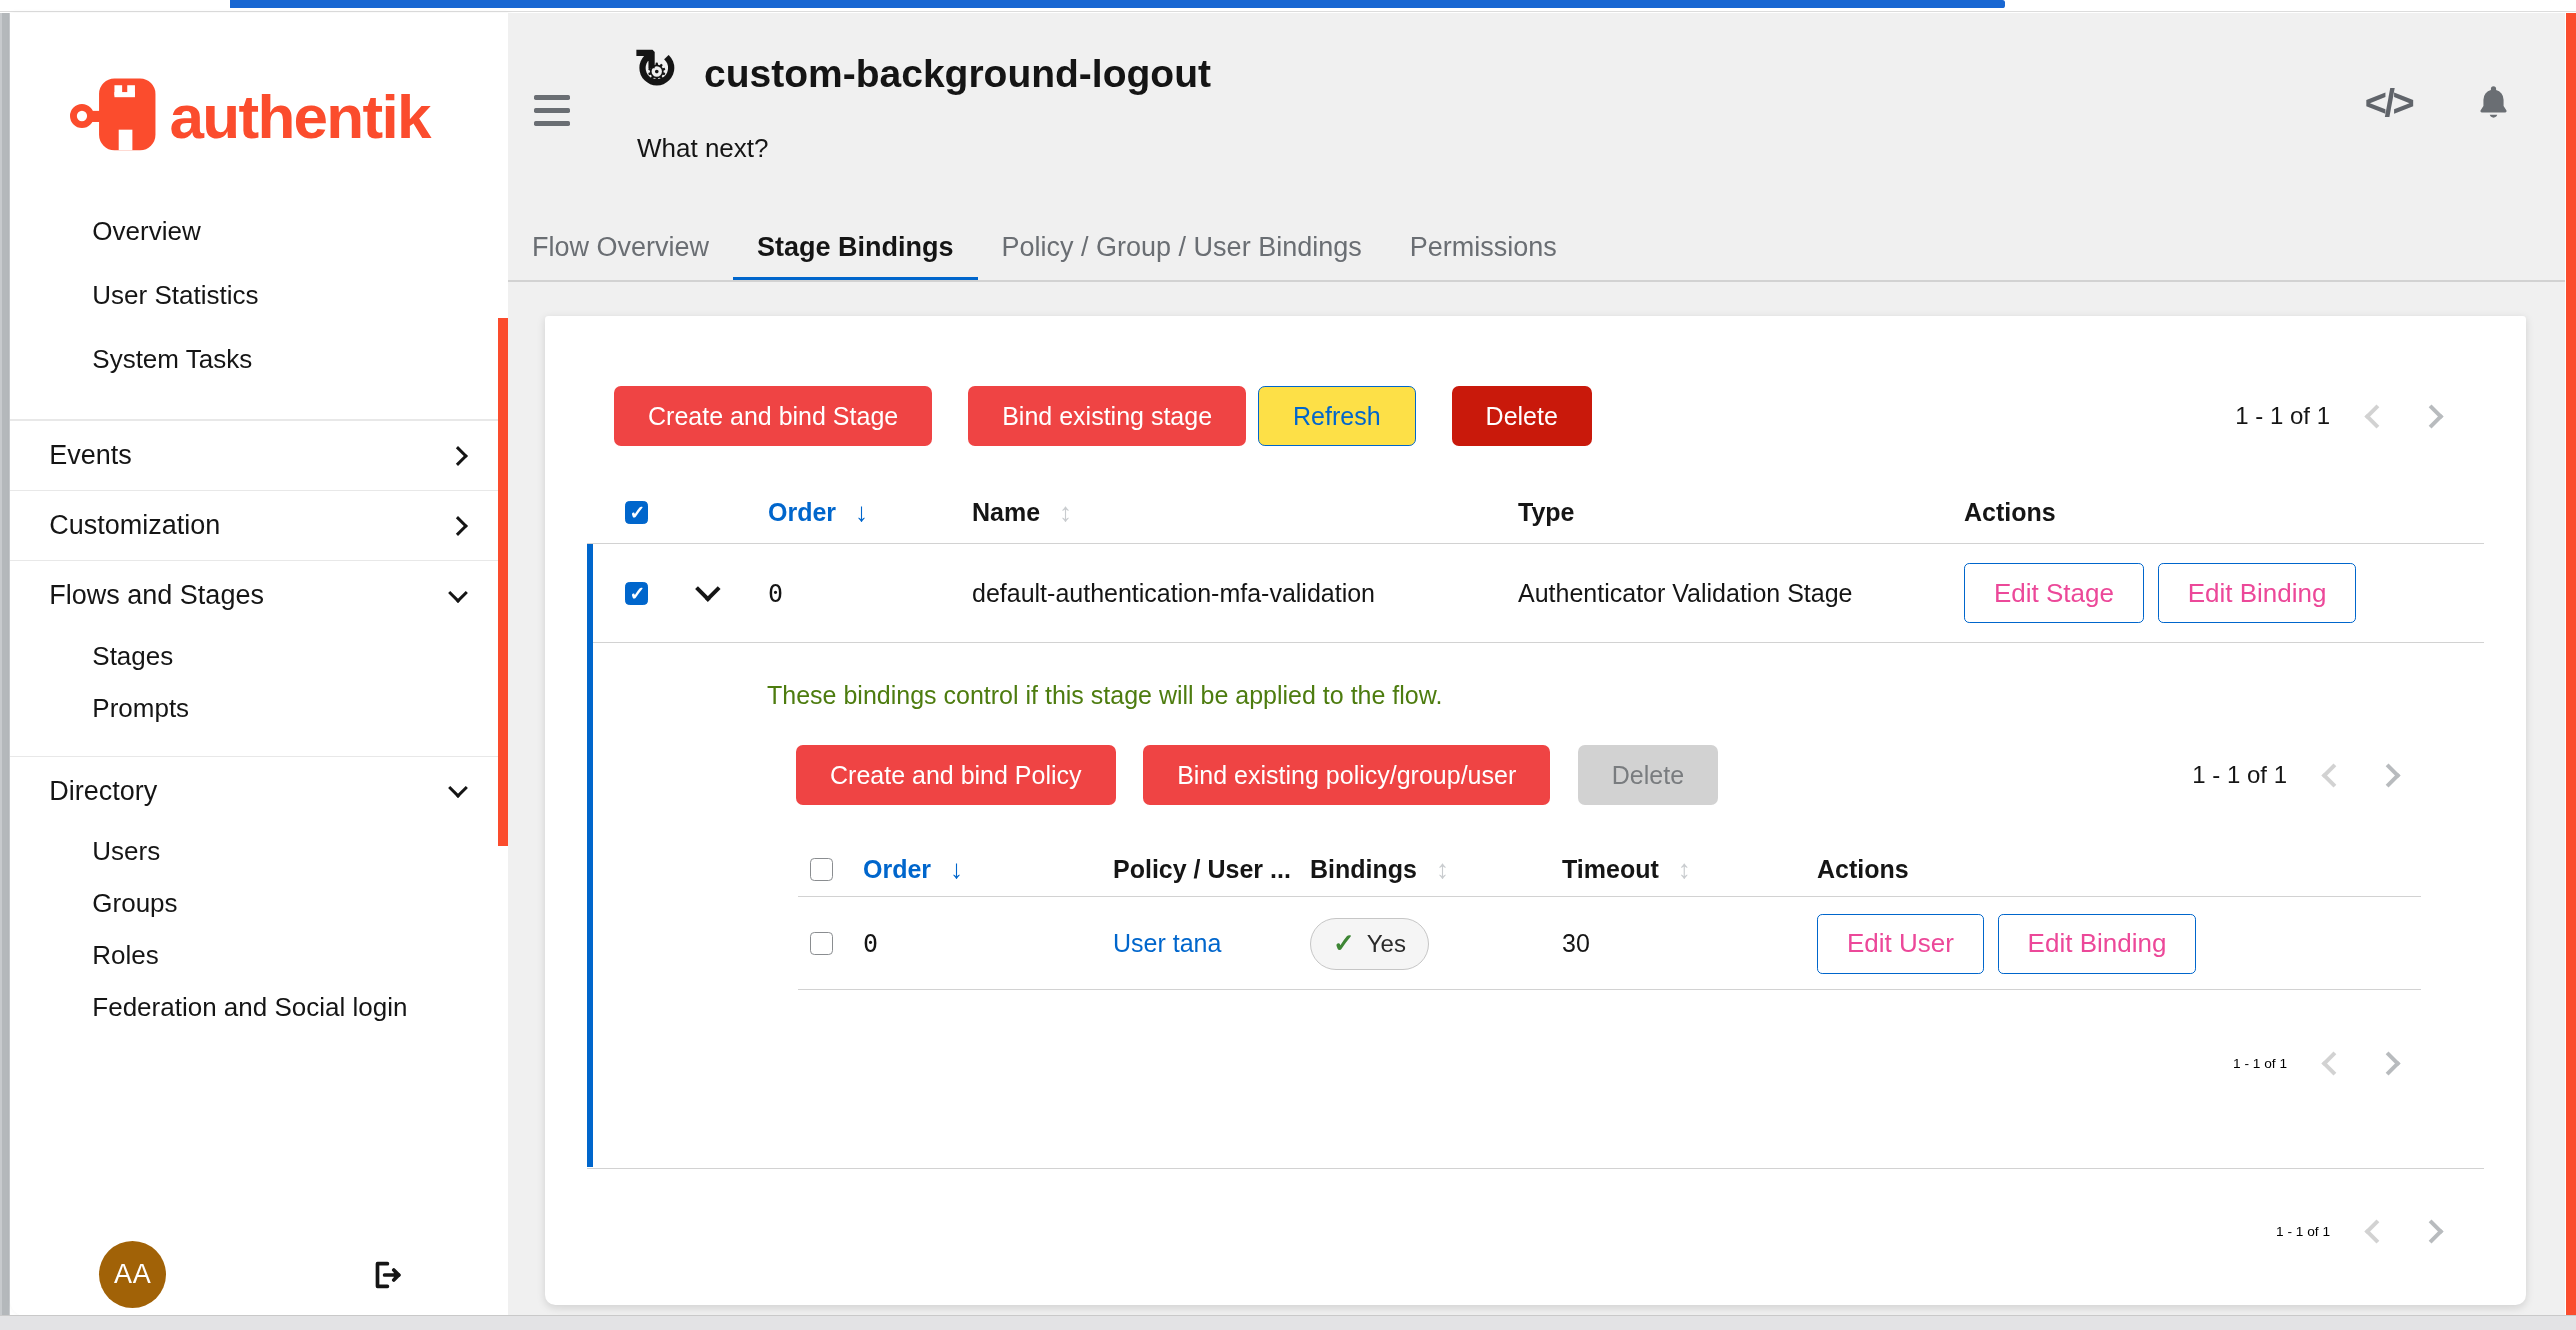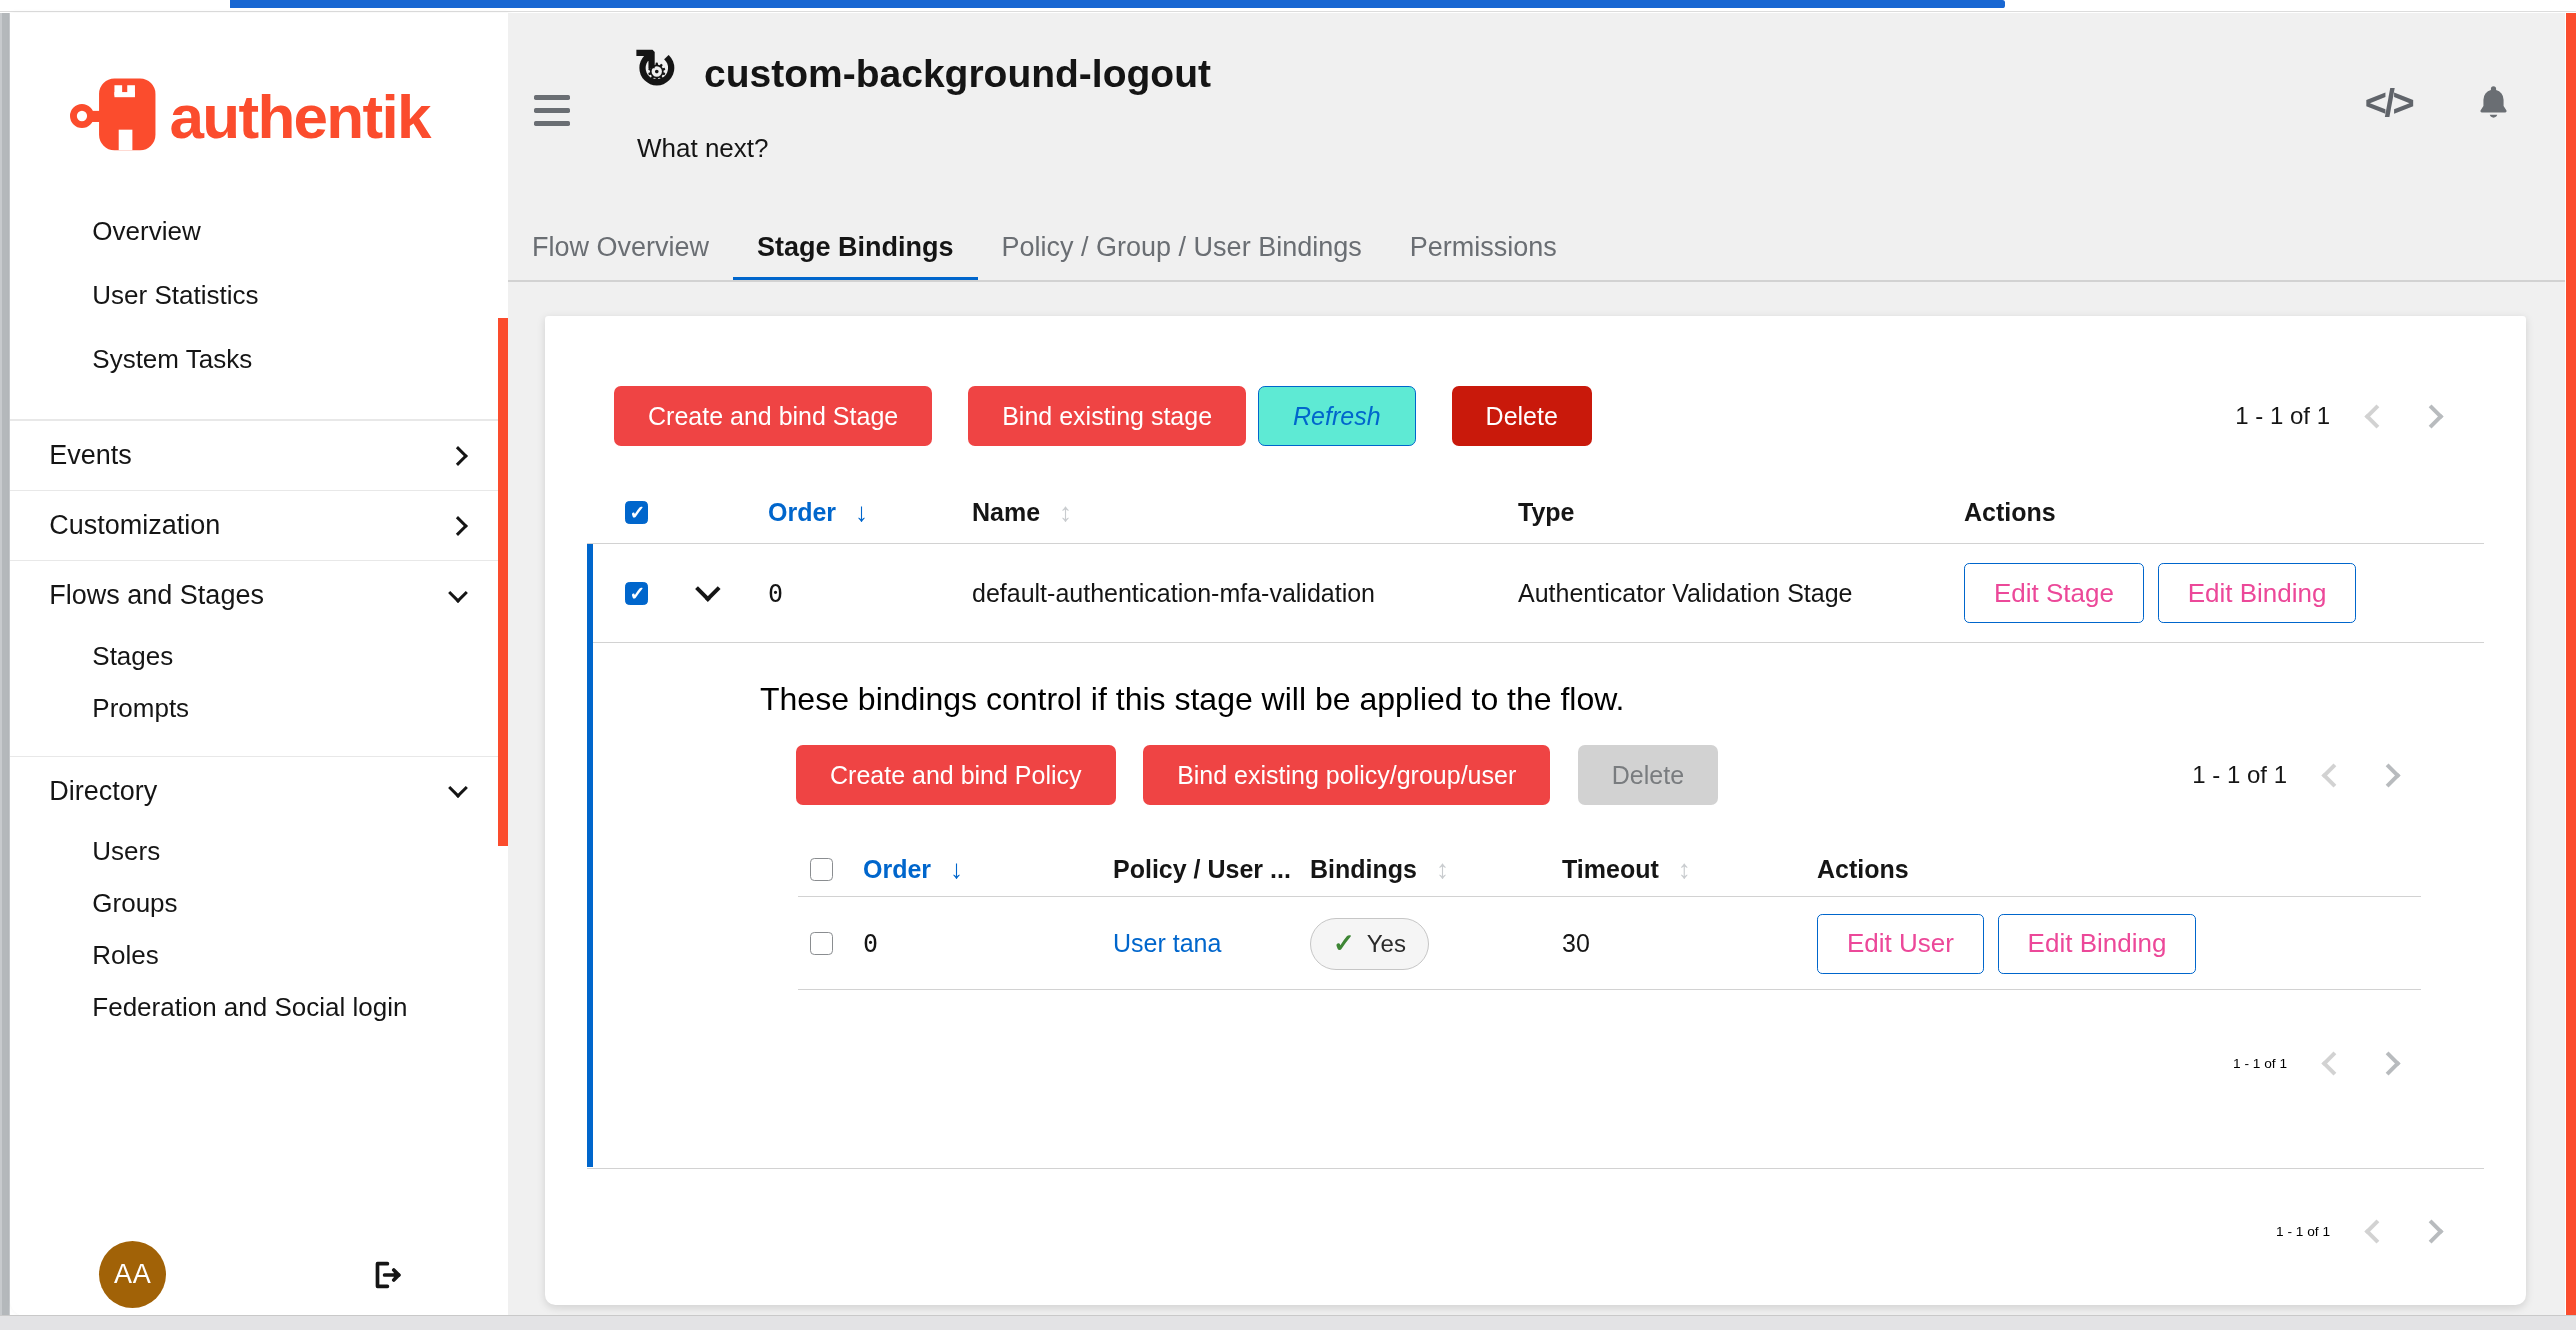--- a/index.html
+++ b/index.html
@@ -60,21 +60,21 @@
   .hr.h1{left:42px;top:227px;width:1897px;}
   .hr.h2{left:42px;top:326px;width:1897px;}
   .hr.h3{left:253px;top:580px;width:1623px;}
   .hr.h4{left:253px;top:673px;width:1623px;}
   .hr.h5{left:42px;top:852px;width:1897px;}
   .expand-border{position:absolute;left:42px;top:228px;width:6px;height:623px;background:#0066cc;}
 
   
   .btn{display:inline-flex;align-items:center;justify-content:center;height:60px;padding:0 34px;font-size:25px;border-radius:6.9px;border:none;cursor:pointer;font-family:inherit;white-space:nowrap;}
   .btn-primary{background:#ef4444;color:#ffffff;}
-  .btn-secondary{background:#5eead4;color:#0066cc;border:1.7px solid #0066cc;font-style:italic;}
+  .btn-secondary{background:#fde047;color:#0066cc;border:1.7px solid #0066cc;}
   .btn-danger{background:#c9190b;color:#ffffff;}
   .btn-disabled{background:#d2d2d2;color:#797c7f;cursor:default;}
   .btn-outline{display:inline-flex;align-items:center;justify-content:center;height:60px;padding:0 29px;font-size:26px;border-radius:5.2px;background:#ffffff;color:#ec4899;border:1.7px solid #0066cc;cursor:pointer;white-space:nowrap;}
 
   .toolbar{position:absolute;left:69px;right:86px;top:70px;height:60px;display:flex;align-items:center;gap:36px;}
   .toolbar .gap-s{margin-left:-24px;}
   .pgn{display:flex;align-items:center;gap:38px;margin-left:auto;}
   .pgn .lbl{font-size:24px;color:#151515;}
   .pchev{width:13px;height:13px;border-right:4.3px solid #b8bbbe;border-bottom:4.3px solid #b8bbbe;display:inline-block;cursor:pointer;}
   .pchev.left{transform:rotate(135deg);border-color:#d2d2d2;}
@@ -91,21 +91,21 @@
   .td{font-size:25px;color:#151515;}
   .mono0{font-family:"DejaVu Sans Mono", monospace;}
   .cellpadcb{padding-left:38px;}
   .cb{width:23px;height:23px;border-radius:4.3px;background:#fff;border:1.7px solid #8a8d90;box-sizing:border-box;cursor:pointer;position:relative;}
   .cb.checked{background:#0066cc;border-color:#0066cc;}
   .cb.checked::after{content:"✓";position:absolute;left:3.4px;top:-0.9px;color:#fff;font-size:19px;font-weight:700;}
   .rowchev{width:13.7px;height:13.7px;border-right:4.3px solid #151515;border-bottom:4.3px solid #151515;transform:rotate(45deg);display:inline-block;margin-top:-6.9px;cursor:pointer;}
   .actions{display:flex;gap:13.7px;}
 
   
-  .exp-desc{position:absolute;left:215px;top:365px;font-size:32px;color:#000000;}
+  .exp-desc{position:absolute;left:222px;top:365px;font-size:25px;color:#4d7c0f;}
   .exp-toolbar{position:absolute;left:251px;right:129px;top:428px;height:62px;display:flex;align-items:center;gap:8.6px;}
   .exp-toolbar .g1{margin-right:19px;}
   .it{position:absolute;left:253px;width:1623px;display:grid;grid-template-columns:65px 250px 197px 252px 255px 1fr;align-items:center;}
   .it.hdr{top:526px;height:55px;}
   .it.row{top:582px;height:91px;}
   .cellpadcb2{padding-left:12px;}
   .link{color:#0066cc;font-size:25px;cursor:pointer;}
   .pill{display:inline-flex;align-items:center;gap:12px;height:50px;padding:0 22px;background:#f5f5f5;border:1.7px solid #c6c6c6;border-radius:34px;font-size:24px;color:#2b2b2b;}
   .pill .chk{color:#3e8635;font-size:26px;font-weight:700;}
   .pgn-abs-a{position:absolute;right:129px;top:728px;height:39px;display:flex;align-items:center;gap:38px;}

